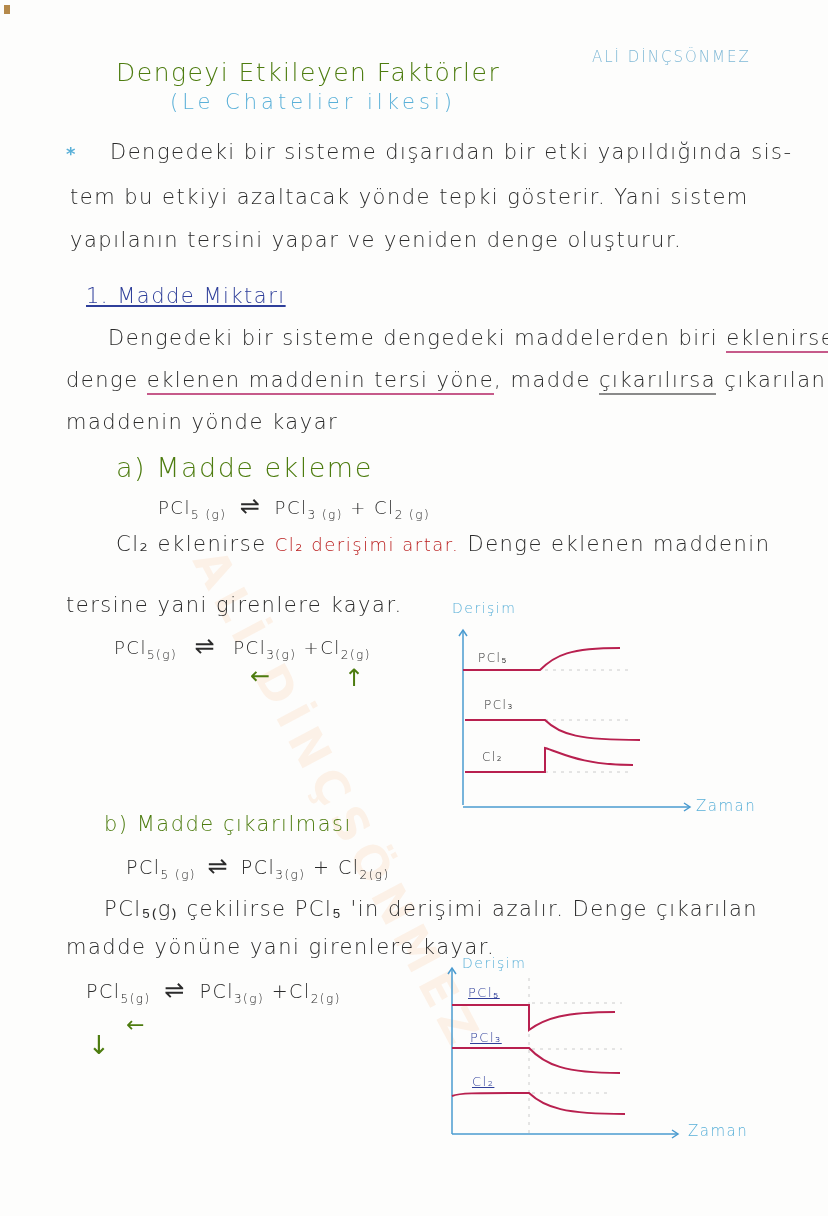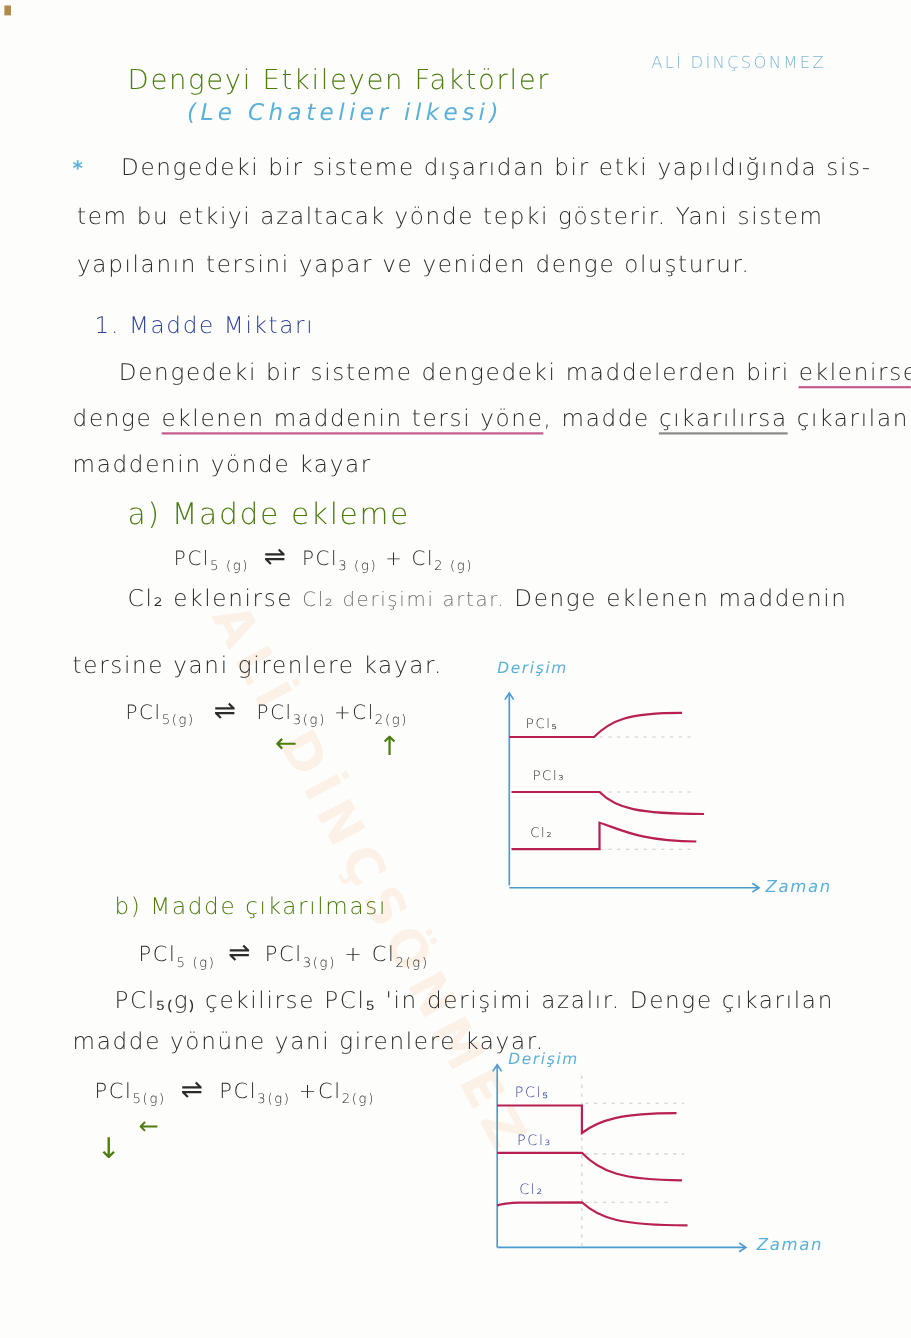--- a/index.html
+++ b/index.html
@@ -1,22 +1,22 @@
 <!DOCTYPE html>
 <html><head>
 <meta charset="utf-8">
 <style>
   html, body { margin:0; padding:0; }
   body { width:828px; height:1216px; background:#fdfdfc; position:relative; overflow:hidden;
          font-family: "DejaVu Sans", sans-serif; color:#2a2a2a; }
   .abs { position:absolute; white-space:nowrap; }
   .hand { font-family: "DejaVu Sans", sans-serif; font-weight:300; letter-spacing:1.5px; }
   .pink { color:#4d7c0f; }
-  .blue { color:#5ab0d8;font-style:italic; }
-  .navy { color:#2f3f9a; }
+  .blue { color:#5ab0d8; }
+  .navy { color:#2f3f9a;text-decoration:underline; }
   .gray { color:#7fb8d6; }
   .dark { color:#2b2b2b; }
   .t { font-size:21px; }
   .ul-pink { border-bottom:2px solid #c65a8a; padding-bottom:1px; }
   .ul-gray { border-bottom:2px solid #8a8a8a; padding-bottom:1px; }
   sub { font-size:12px; }
   .corner { position:absolute; left:4px; top:5px; width:6px; height:9px; background:#b5894a; }
   .watermark { position:absolute; left:230px; top:540px; font-size:46px; color:rgba(245,160,80,0.12);
                transform:rotate(62deg); transform-origin:left top; font-weight:bold; letter-spacing:8px; }
   svg { position:absolute; overflow:visible; }
@@ -47,21 +47,21 @@
 
 <div class="abs hand pink" style="left:116px;top:452px;font-size:27px;">a) Madde ekleme</div>
 <div class="abs hand dark" style="left:158px;top:492px;font-size:18px;">
   <span>PCl</span><sub>5 (g)</sub>
   <span style="font-size:24px;margin:0 6px;">⇌</span>
   <span>PCl</span><sub>3 (g)</sub>
   <span>+</span>
   <span>Cl</span><sub>2 (g)</sub>
 </div>
 <div class="abs hand t dark" style="left:116px;top:532px;">
-  <span>Cl₂ eklenirse </span><span style="color:#737373;font-size:18px;">Cl₂ derişimi artar.</span><span> Denge eklenen maddenin</span>
+  <span>Cl₂ eklenirse </span><span style="color:#b91c1c;font-size:18px;">Cl₂ derişimi artar.</span><span> Denge eklenen maddenin</span>
 </div>
 <div class="abs hand t dark" style="left:66px;top:574px;margin-top:19px;">tersine yani girenlere kayar.</div>
 
 <div class="abs hand dark" style="left:114px;top:632px;font-size:18px;">
   <span>PCl</span><sub>5(g)</sub>
   <span style="font-size:24px;margin:0 10px;">⇌</span>
   <span>PCl</span><sub>3(g)</sub>
   <span>+</span><span>Cl</span><sub>2(g)</sub>
 </div>
 <div class="abs pink" style="left:250px;top:662px;font-size:24px;">←</div>

